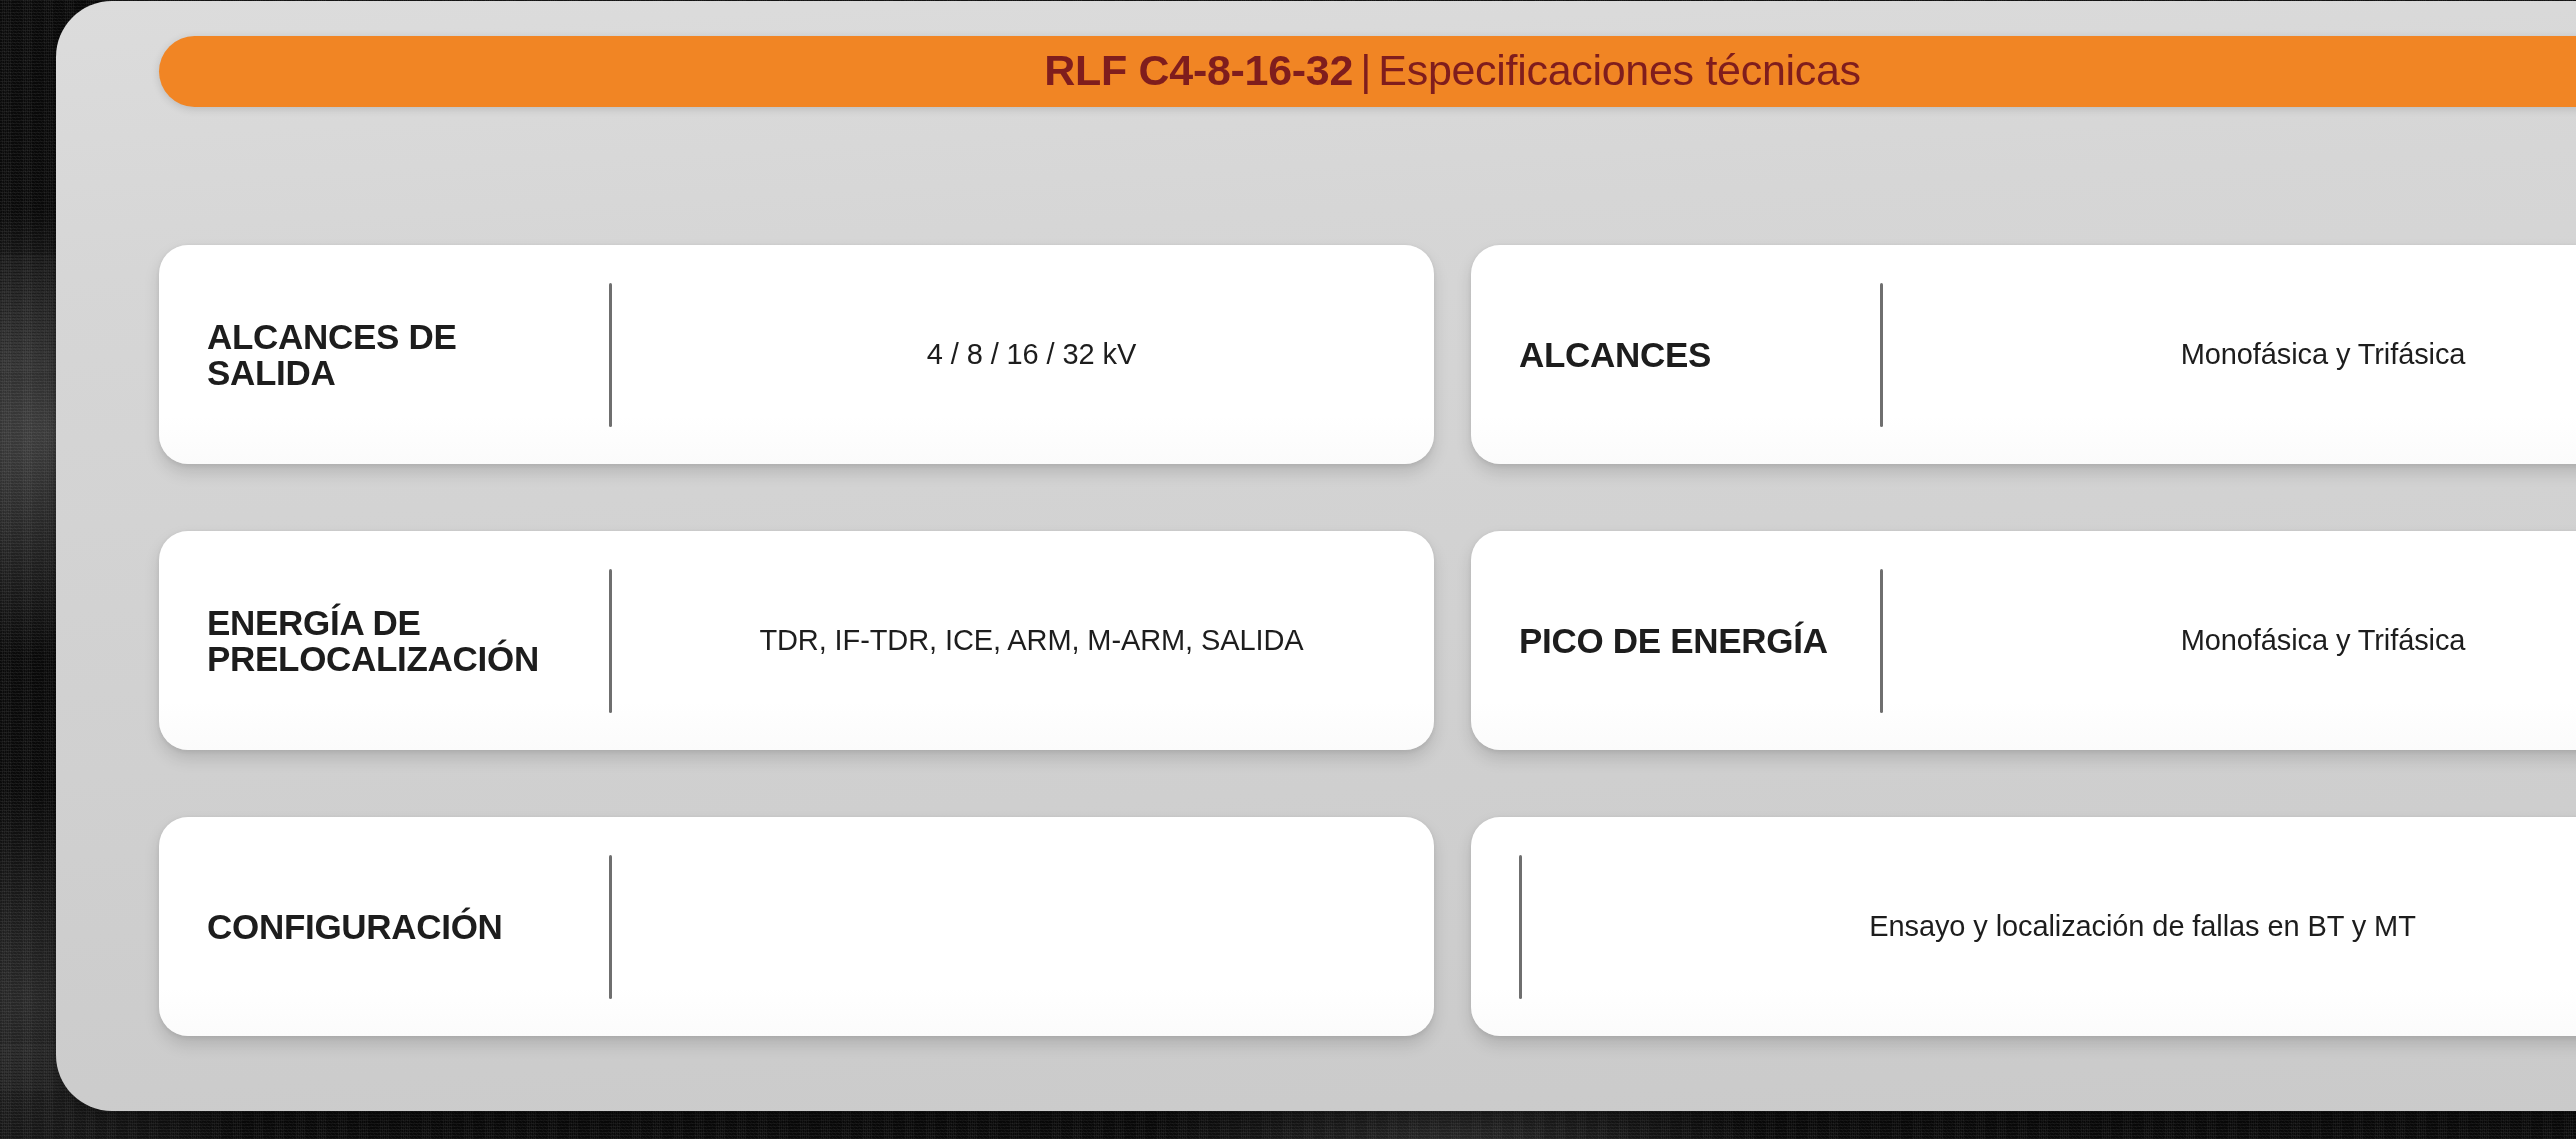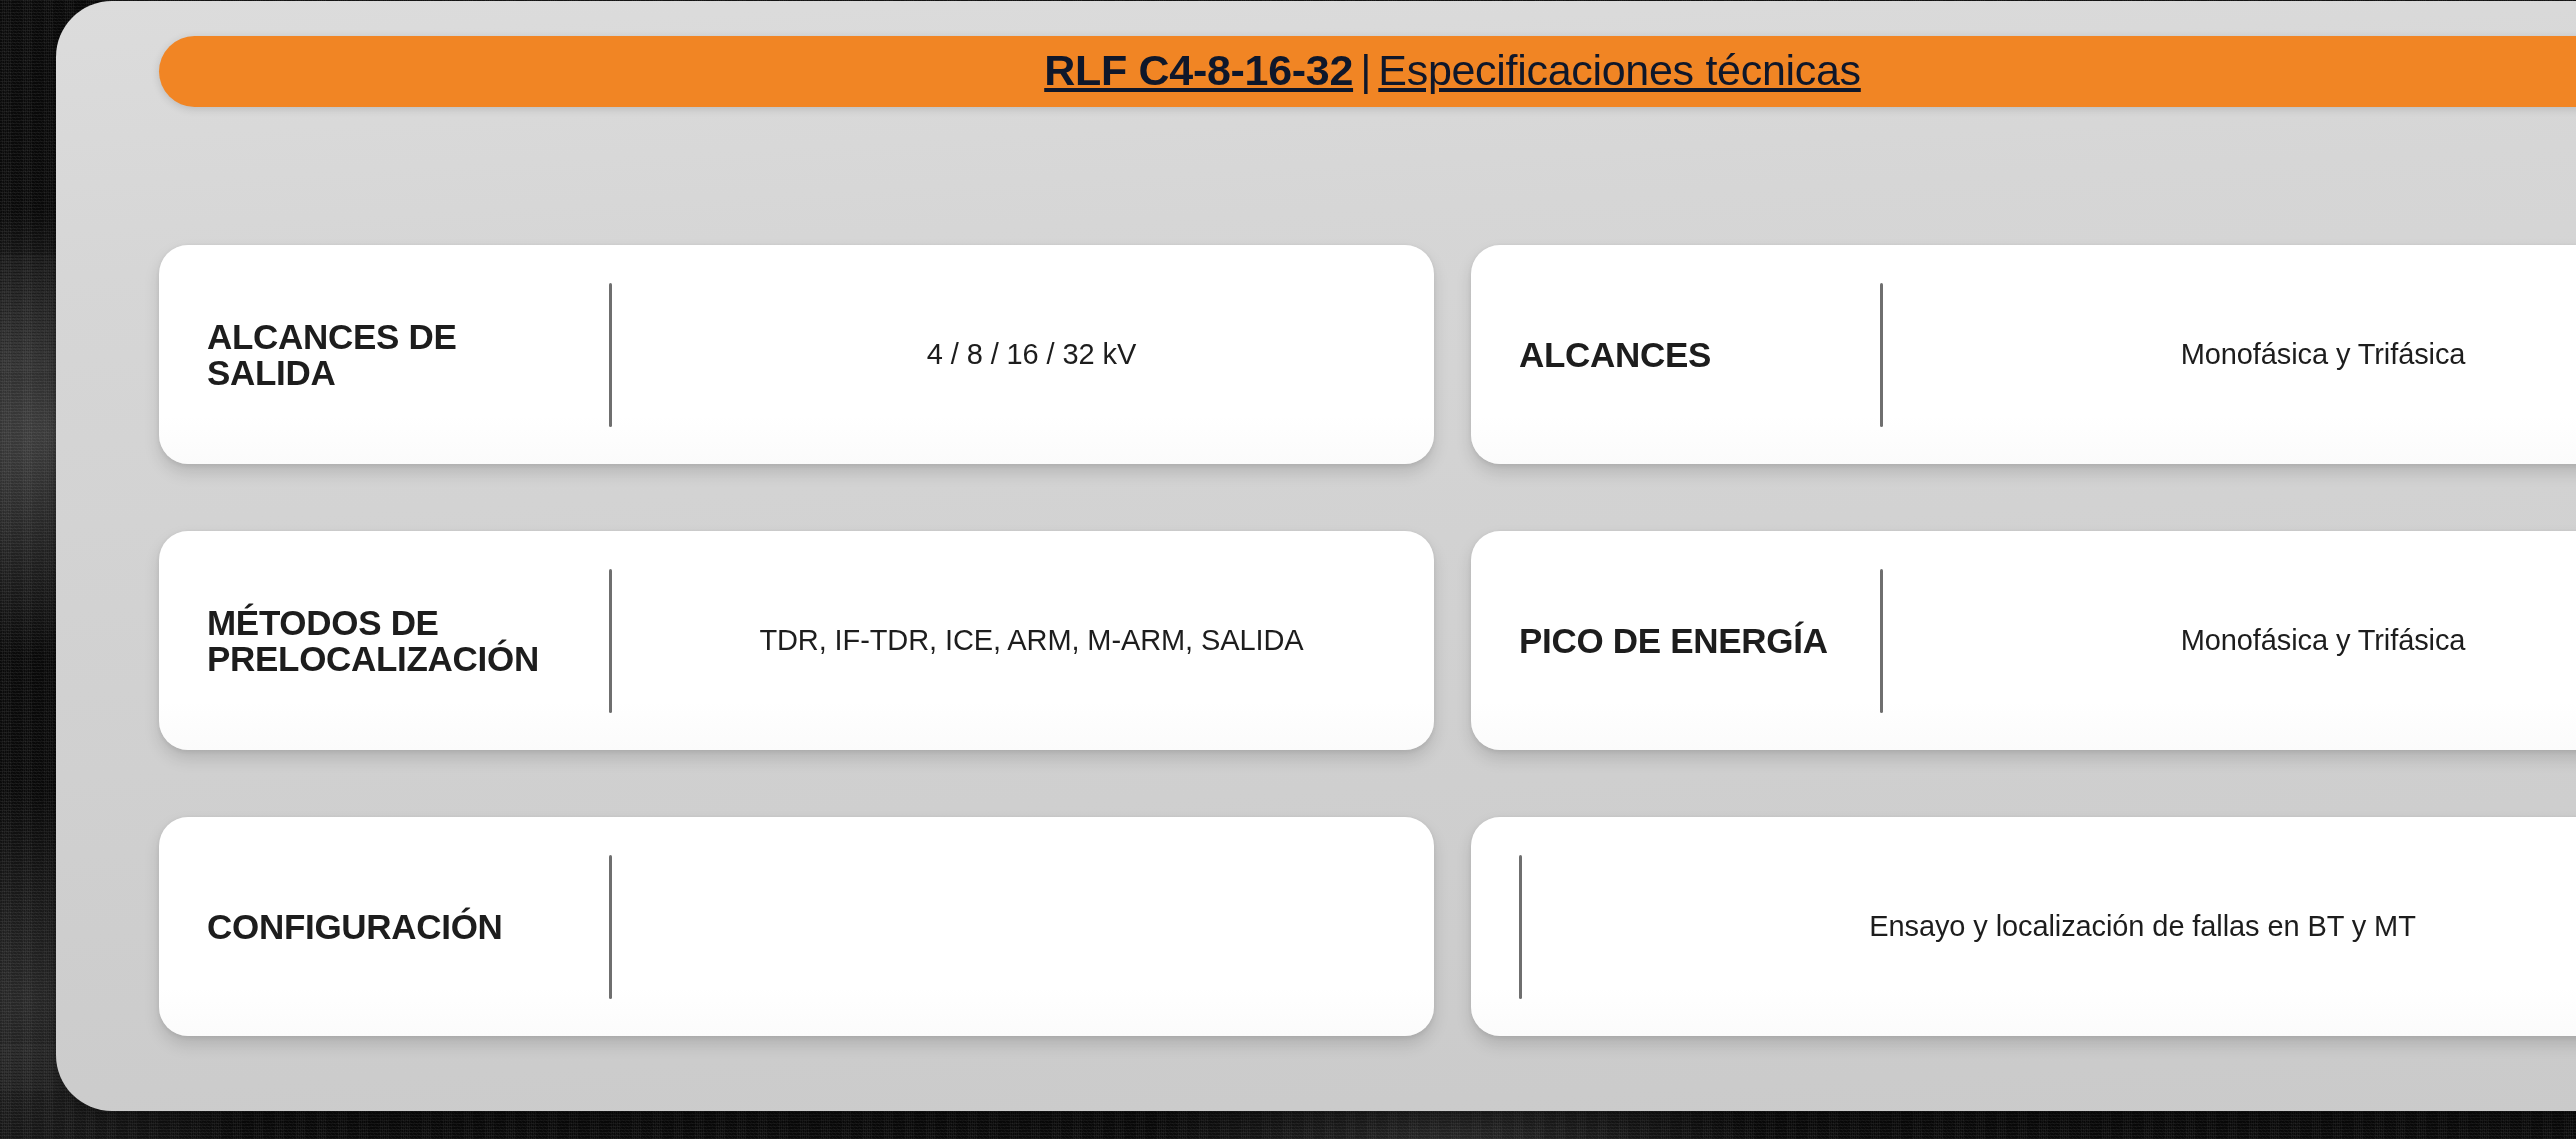--- a/index.html
+++ b/index.html
@@ -59,27 +59,26 @@
     width: 2587px;
     height: 71px;
     border-radius: 36px;
     background: #f18524;
     display: flex;
     align-items: center;
     justify-content: center;
     box-shadow: 0 2.1px 8.2px rgba(0,0,0,.14);
   }
   #header-title {
-    color: #0f172a;
+    color: #7f1d1d;
     font-size: 43px;
     letter-spacing: -0.3px;
     white-space: nowrap;
     line-height: 1;
     transform: translateY(-1px);
-    text-decoration: underline;
   }
   #header-title .strong { font-weight: 700; }
   #header-title .sep    { font-weight: 400; padding: 0 7.2px; }
   #header-title .light  { font-weight: 400; }
 
   
   #card-grid {
     position: absolute;
     left: 103px;
     top: 244px;
@@ -156,21 +155,21 @@
       <div class="spec-value">4 / 8 / 16 / 32 kV</div>
     </div>
 
     <div class="spec-card col-right">
       <div class="spec-label">ALCANCES</div>
       <div class="spec-divider"></div>
       <div class="spec-value">Monofásica y Trifásica</div>
     </div>
 
     <div class="spec-card col-left">
-      <div class="spec-label">MÉTODOS DE PRELOCALIZACIÓN</div>
+      <div class="spec-label">ENERGÍA DE PRELOCALIZACIÓN</div>
       <div class="spec-divider"></div>
       <div class="spec-value">TDR, IF-TDR, ICE, ARM, M-ARM, SALIDA</div>
     </div>
 
     <div class="spec-card col-right">
       <div class="spec-label">PICO DE ENERGÍA</div>
       <div class="spec-divider"></div>
       <div class="spec-value">Monofásica y Trifásica</div>
     </div>
 

